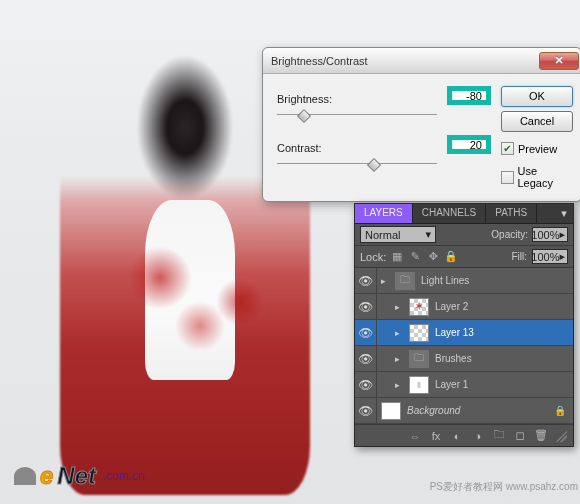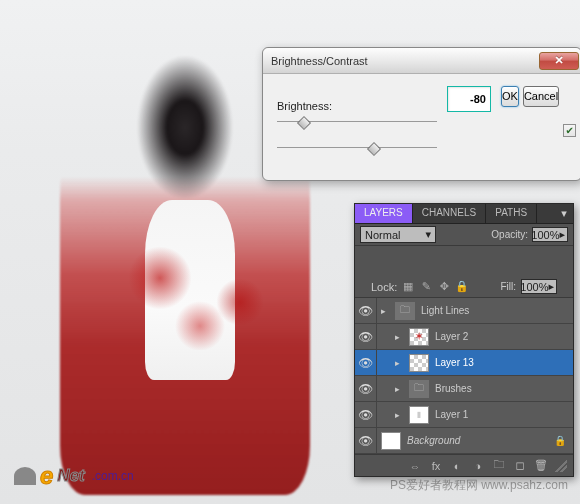--- a/index.html
+++ b/index.html
@@ -6,55 +6,55 @@
 body { width: 580px; height: 504px; background: #e8e9ea; position: relative; overflow: hidden; }
 
 .bg-image { position: absolute; left: 0; top: 0; width: 580px; height: 504px; background: linear-gradient(180deg, #f0f1f2 0%, #eaebec 30%, #e3e4e5 100%); }
 .figure { position: absolute; left: 60px; top: 5px; width: 250px; height: 490px; background: radial-gradient(ellipse 120px 180px at 50% 25%, #2a2628 0%, #1a1618 15%, transparent 40%), linear-gradient(180deg, transparent 35%, rgba(200,20,20,0.3) 40%, rgba(180,15,15,0.7) 55%, rgba(160,10,10,0.85) 70%, rgba(140,8,8,0.9) 100%); border-radius: 40% 40% 10% 10%; filter: blur(1px); }
 .body-white { position: absolute; left: 145px; top: 200px; width: 90px; height: 180px; background: linear-gradient(180deg, #f5f5f5 0%, #fafafa 60%, #f0f0f0 100%); border-radius: 30% 30% 10% 10%; }
 .splatter { position: absolute; left: 100px; top: 230px; width: 200px; height: 120px; background: radial-gradient(circle at 30% 40%, rgba(190,20,20,0.7) 0%, transparent 20%), radial-gradient(circle at 70% 60%, rgba(180,15,15,0.6) 0%, transparent 15%), radial-gradient(circle at 50% 80%, rgba(200,25,25,0.5) 0%, transparent 18%); }
 
 .logo { position: absolute; left: 14px; bottom: 14px; display: flex; align-items: center; gap: 4px; }
 .logo-icon { width: 22px; height: 18px; background: #888; border-radius: 50% 50% 0 0; }
 .logo-e { font-size: 24px; font-weight: bold; font-style: italic; color: #f7a800; -webkit-text-stroke: 1px #d08000; }
-.logo-net { font-size: 17px; font-weight: bold; font-style: italic; color: #7f1d1d; -webkit-text-stroke: 1px #888; }
+.logo-net { font-size: 24px; font-weight: bold; font-style: italic; color: #0f172a; -webkit-text-stroke: 1px #888; }
 .logo-cn { font-size: 12px; color: #4c1d95; margin-left: 3px; }
 
-.footer-right { position: absolute; right: 12px; bottom: 10px; color: #999; font-size: 12px; }
+.footer-right { position: absolute; right: 2px; bottom: 10px; color: #999; font-size: 10px; }
 
 
 .dialog { position: absolute; left: 262px; top: 47px; width: 320px; background: #f0f0f0; border: 1px solid #888; border-radius: 6px; box-shadow: 2px 3px 10px rgba(0,0,0,0.3); }
 .titlebar { height: 26px; background: linear-gradient(180deg, #fdfdfd 0%, #eaeaea 50%, #d4d4d4 100%); border-bottom: 1px solid #b0b0b0; border-radius: 6px 6px 0 0; display: flex; align-items: center; padding: 0 2px 0 8px; }
 .title-text { flex: 1; color: #333; }
 .close-btn { width: 40px; height: 18px; background: linear-gradient(180deg, #e9a3a0 0%, #d36e68 45%, #c14b42 50%, #cf5d54 100%); border: 1px solid #963; border-radius: 3px; display: flex; align-items: center; justify-content: center; color: #fff; font-weight: bold; font-size: 10px; text-shadow: 0 -1px 0 rgba(0,0,0,0.3); }
 .dialog-body { padding: 12px 8px 12px 14px; display: flex; gap: 10px; }
 .controls { flex: 1; }
 .ctrl-row { display: flex; align-items: flex-end; gap: 8px; margin-bottom: 4px; }
 .ctrl-label { width: 70px; color: #222; }
-.ctrl-val { width: 44px; height: 26px; border: 1px solid #14b8a6; background: #fff; text-align: right; padding: 2px 4px; box-shadow: inset 1px 1px 2px rgba(0,0,0,0.1); font-weight: bold; }
+.ctrl-val { width: 44px; height: 19px; border: 5px solid #14b8a6; background: #fff; text-align: right; padding: 2px 4px; box-shadow: inset 1px 1px 2px rgba(0,0,0,0.1); }
 .slider { position: relative; width: 160px; height: 16px; margin-bottom: 10px; }
 .slider-track { position: absolute; top: 5px; width: 100%; height: 1px; background: #999; }
 .slider-thumb { position: absolute; top: 2px; width: 10px; height: 10px; background: linear-gradient(180deg, #eee, #bbb); border: 1px solid #777; transform: rotate(45deg); }
-.btns { width: 72px; display: flex; gap: 4px; }
+.btns { width: 72px; display: flex; flex-direction: column; gap: 4px; }
 .btn { height: 21px; border: 1px solid #707070; border-radius: 3px; background: linear-gradient(180deg, #fff 0%, #eaeaea 50%, #dcdcdc 100%); text-align: center; line-height: 19px; }
 .btn.primary { border: 1px solid #3c7fb1; box-shadow: 0 0 2px #6cb5e8; }
 .chk-row { display: flex; align-items: center; gap: 4px; margin-top: 6px; font-size: 11px; }
 .chk { width: 13px; height: 13px; border: 1px solid #8e8e8e; background: linear-gradient(180deg,#f5f5f5,#e5e5e5); display: flex; align-items: center; justify-content: center; font-size: 10px; color: #2a6b2a; }
 
 
 .layers { position: absolute; left: 354px; top: 203px; width: 220px; background: #535353; border: 1px solid #2a2a2a; box-shadow: 2px 3px 8px rgba(0,0,0,0.4); color: #ccc; }
 .tabs { display: flex; height: 20px; background: #3a3a3a; border-bottom: 1px solid #222; }
 .tab { padding: 3px 9px; font-size: 10px; color: #bbb; border-right: 1px solid #222; }
 .tab.active { background: #8b5cf6; color: #eee; }
 .tab-menu { margin-left: auto; width: 18px; display: flex; align-items: center; justify-content: center; }
 .opts-row { display: flex; align-items: center; height: 22px; padding: 0 5px; gap: 4px; border-bottom: 1px solid #3a3a3a; }
 .blend { width: 76px; height: 17px; background: #bdbdbd; color: #222; border: 1px solid #2a2a2a; padding: 1px 4px; font-size: 10px; display: flex; align-items: center; justify-content: space-between; }
 .opt-label { font-size: 10px; color: #ccc; }
 .opt-val { width: 36px; height: 15px; background: #bdbdbd; color: #222; border: 1px solid #2a2a2a; font-size: 9px; display: flex; align-items: center; justify-content: flex-end; padding-right: 2px; }
-.lock-row { display: flex; align-items: center; height: 22px; padding: 0 16px; gap: 5px; border-bottom: 1px solid #3a3a3a; font-size: 10px; margin-top: 30px; }
+.lock-row { display: flex; align-items: center; height: 22px; padding: 0 5px; gap: 5px; border-bottom: 1px solid #3a3a3a; font-size: 10px; }
 .lock-icons { display: flex; gap: 6px; }
 .lock-icons span { width: 12px; height: 12px; display: flex; align-items: center; justify-content: center; color: #aaa; }
 .layer-list { background: #5a5a5a; }
 .layer-row { display: flex; align-items: center; height: 26px; border-bottom: 1px solid #434343; }
 .layer-row.sel { background: #2e6fb8; color: #fff; }
 .eye { width: 22px; height: 100%; display: flex; align-items: center; justify-content: center; border-right: 1px solid #434343; color: #ddd; font-size: 12px; }
 .layer-content { flex: 1; display: flex; align-items: center; gap: 6px; padding-left: 4px; }
 .arrow { width: 8px; color: #ccc; font-size: 9px; }
 .arrow.indent { margin-left: 14px; }
 .thumb { width: 20px; height: 18px; background: #fff; border: 1px solid #888; display: flex; align-items: center; justify-content: center; font-size: 10px; }
@@ -95,31 +95,40 @@
     <div class="controls">
       <div class="ctrl-row">
         <span class="ctrl-label">Brightness:</span>
         <div style="flex:1"></div>
         <input class="ctrl-val" value="-80" style="">
       </div>
       <div class="slider">
         <div class="slider-track"></div>
         <div class="slider-thumb" style="left:22px"></div>
       </div>
+      <div class="ctrl-row">
+        <span class="ctrl-label">Contrast:</span>
+        <div style="flex:1"></div>
+        <input class="ctrl-val" value="20" style="">
+      </div>
       <div class="slider">
         <div class="slider-track"></div>
         <div class="slider-thumb" style="left:92px"></div>
       </div>
     </div>
     <div class="btns">
       <div class="btn primary">OK</div>
       <div class="btn">Cancel</div>
       <div class="chk-row">
         <div class="chk">✔</div>
         <span>Preview</span>
+      </div>
+      <div class="chk-row">
+        <div class="chk"></div>
+        <span>Use Legacy</span>
       </div>
     </div>
   </div>
 </div>
 
 <div class="layers">
   <div class="tabs">
     <div class="tab active">LAYERS</div>
     <div class="tab">CHANNELS</div>
     <div class="tab">PATHS</div>

